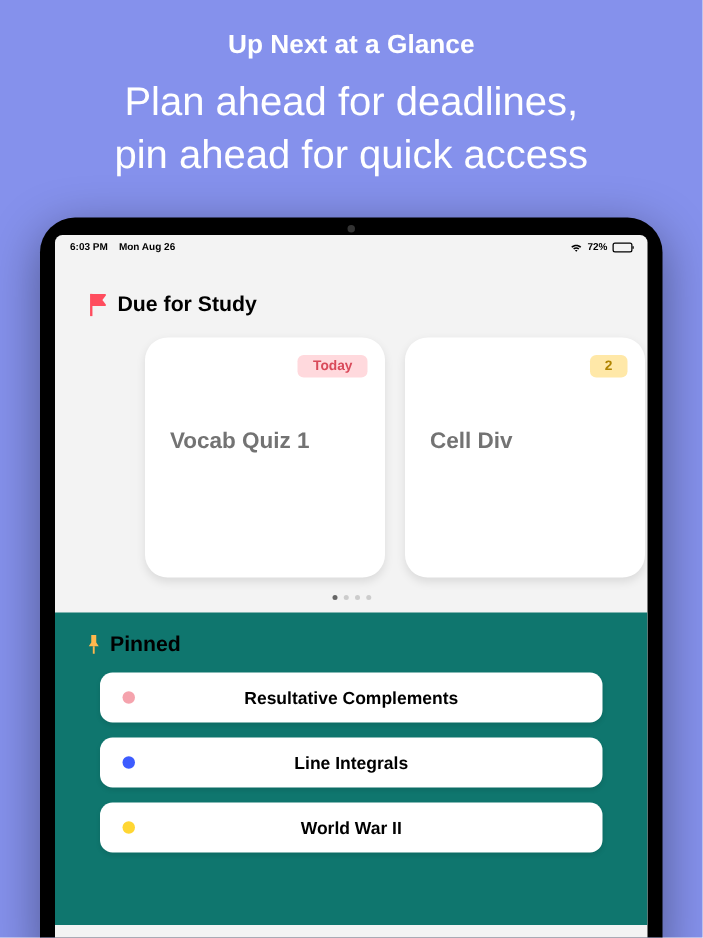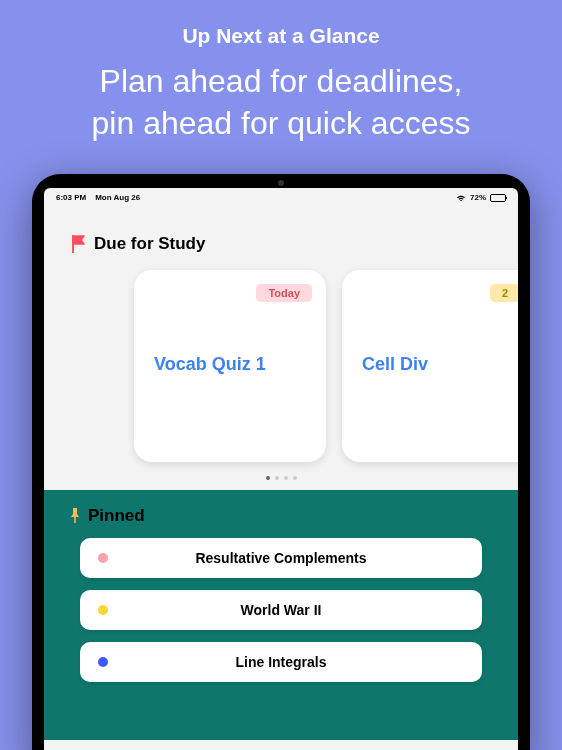--- a/index.html
+++ b/index.html
@@ -119,21 +119,21 @@
       height: 16px;
     }
     .section-title {
       font-size: 17px;
       font-weight: 700;
       color: #000;
     }
     .cards-row {
       display: flex;
       gap: 16px;
-      padding: 0 0 0 90px;
+      padding: 0 0 0 72px;
       overflow: visible;
     }
     .study-card {
       background: #fff;
       border-radius: 18px;
       width: 192px;
       height: 192px;
       flex-shrink: 0;
       padding: 16px;
       box-shadow: 0 3px 8px rgba(0,0,0,0.1);
@@ -151,26 +151,26 @@
     .badge.today {
       background: #ffd9dd;
       color: #d94a5a;
     }
     .badge.yellow {
       background: #ffe8a8;
       color: #b08400;
     }
     .card-title {
       position: absolute;
-      top: 84px;
+      top: 72px;
       left: 20px;
       right: 20px;
       font-size: 18px;
       font-weight: 700;
-      color: #3b82f6;
+      color: #737373;
       overflow: hidden;
       white-space: nowrap;
     }
     .page-dots {
       display: flex;
       justify-content: center;
       gap: 5px;
       margin-top: 14px;
       margin-bottom: 10px;
     }
@@ -285,24 +285,24 @@
         </span>
         <span class="section-title">Pinned</span>
       </div>
 
       <div class="pinned-list">
         <div class="pinned-item">
           <span class="color-dot" style="background:#f5a3ad"></span>
           <span class="item-label">Resultative Complements</span>
         </div>
         <div class="pinned-item">
+          <span class="color-dot" style="background:#3d5cff"></span>
+          <span class="item-label">Line Integrals</span>
+        </div>
+        <div class="pinned-item">
           <span class="color-dot" style="background:#ffd633"></span>
           <span class="item-label">World War II</span>
         </div>
-        <div class="pinned-item">
-          <span class="color-dot" style="background:#3d5cff"></span>
-          <span class="item-label">Line Integrals</span>
-        </div>
       </div>
     </div>
 
   </div>
 </div>
 
 </body></html>

